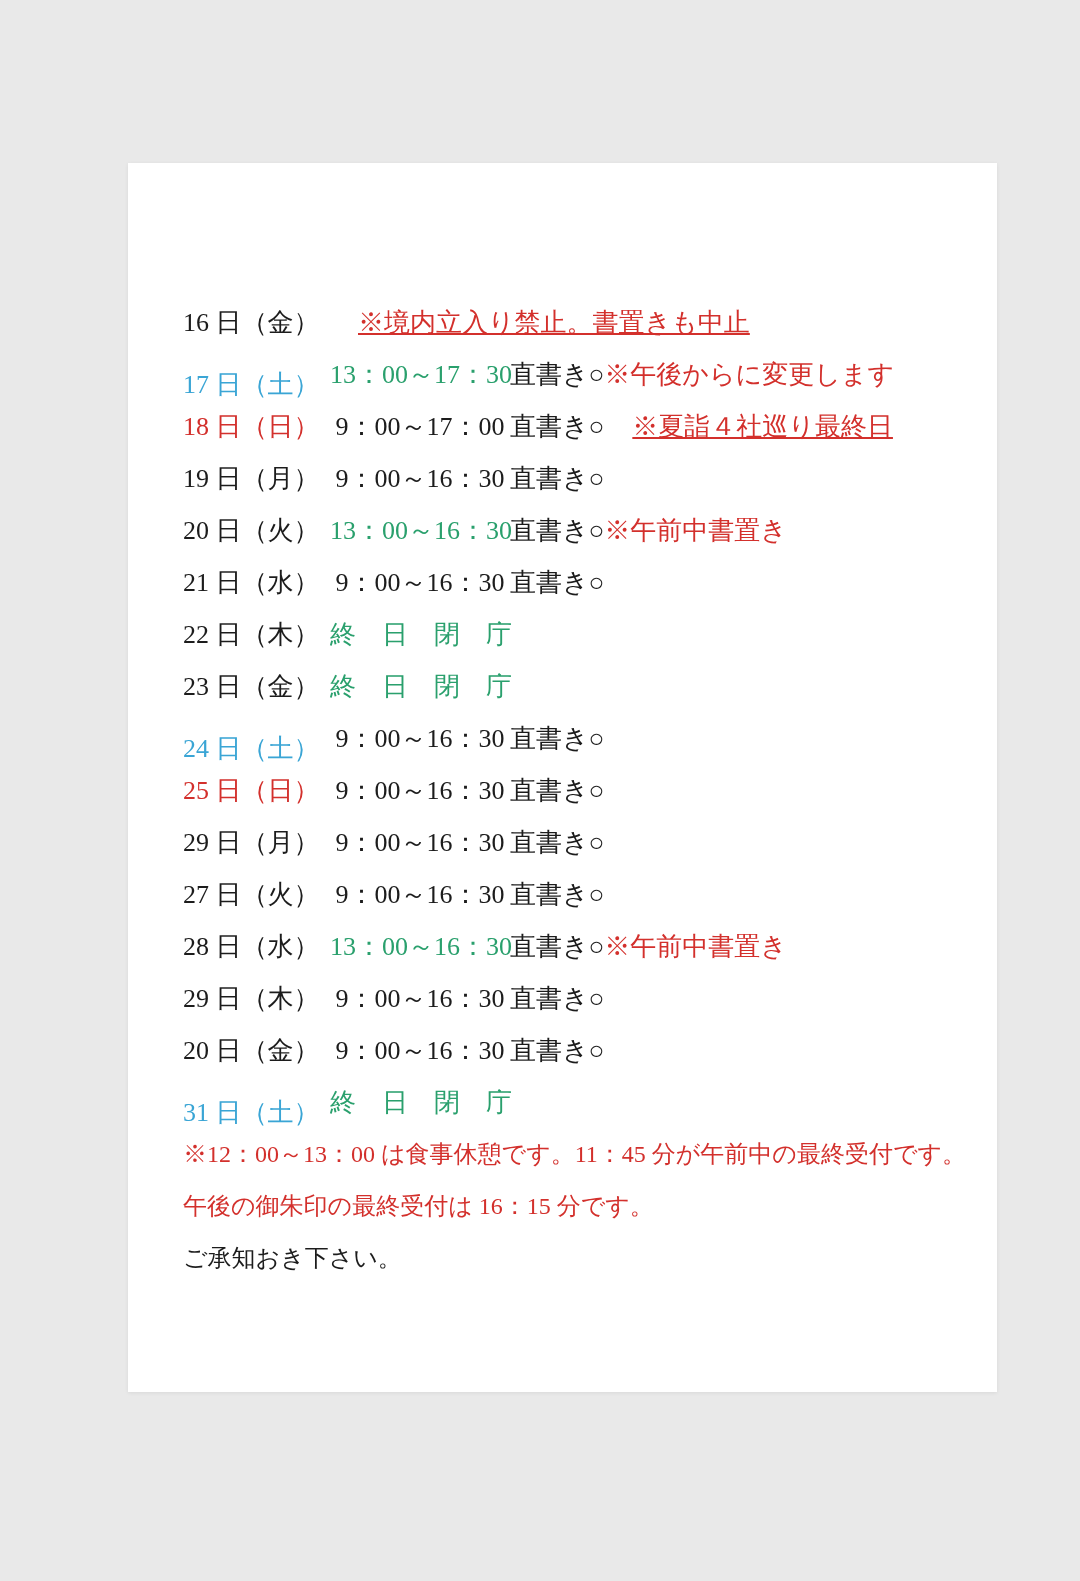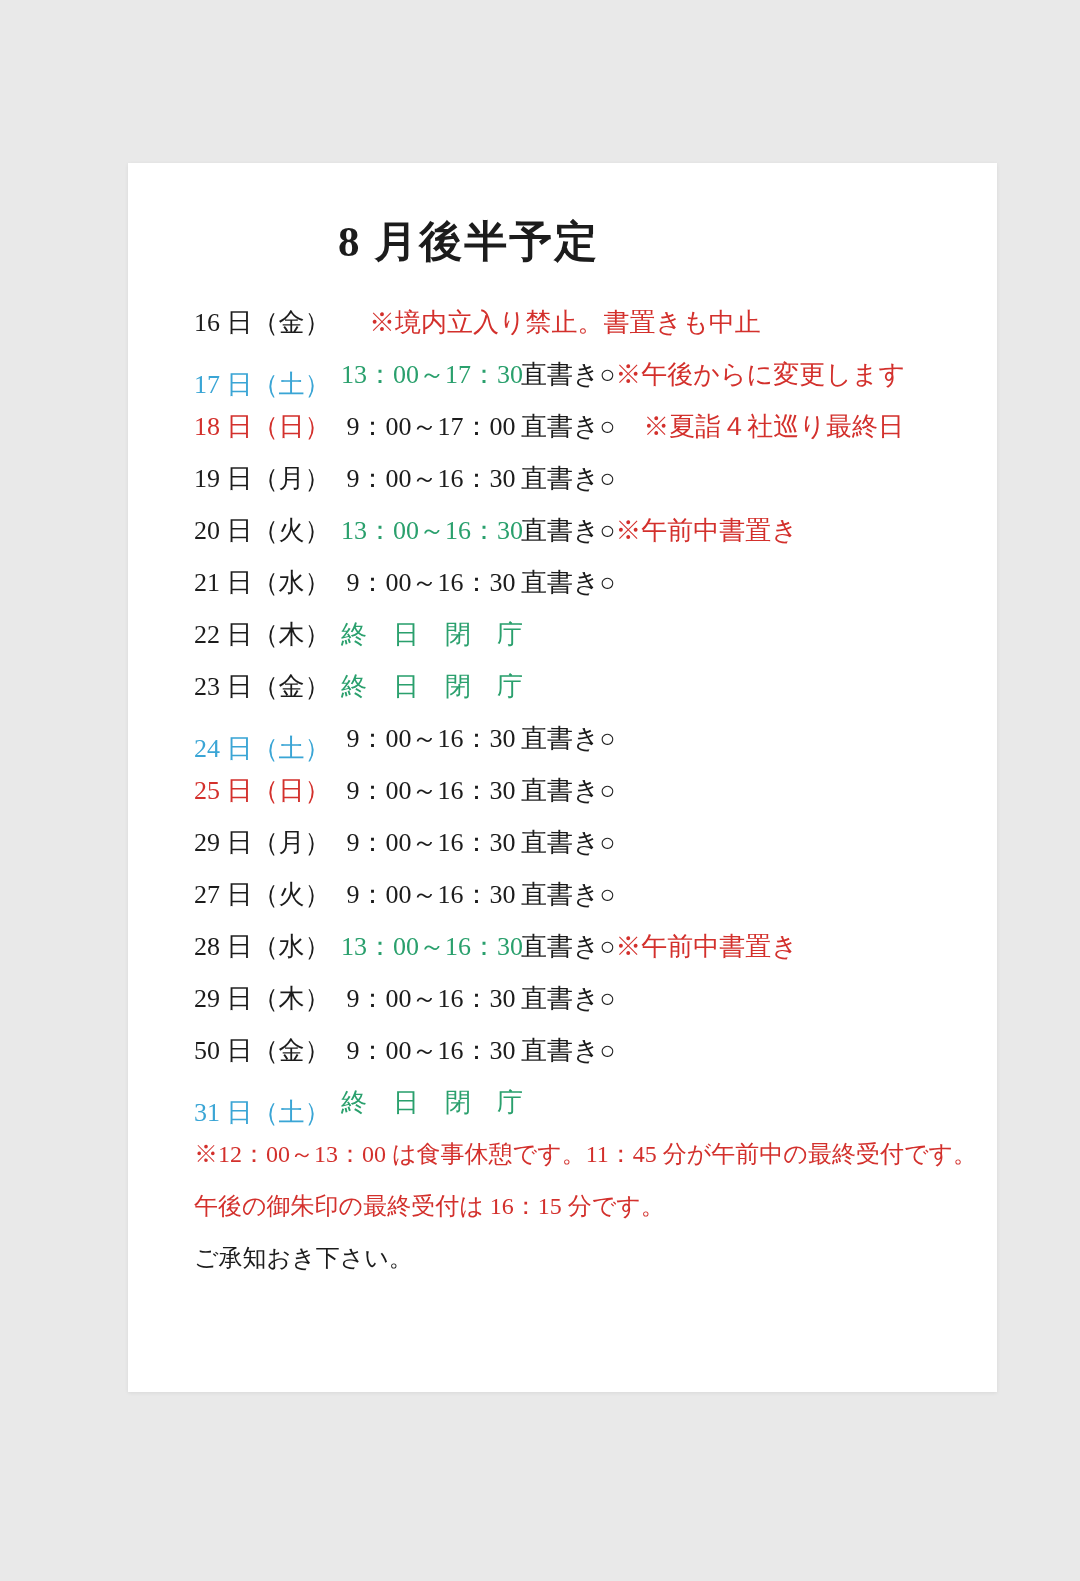--- a/index.html
+++ b/index.html
@@ -35,52 +35,51 @@
     margin: 0;
     font-size: 43px;
     font-weight: 600;
     letter-spacing: 2px;
     line-height: 1.25;
     white-space: pre;
   }
   .rows {
     position: absolute;
     top: 133px;
-    left: 11px;
+    left: 0;
     width: 100%;
   }
   .row {
     height: 52px;
     display: flex;
     align-items: center;
     padding-left: 55px;
     font-size: 26px;
     white-space: pre;
   }
   .row.foot {
     font-size: 24px;
     text-align: right;
   }
   .date { width: 147px; flex: none; }
   .time { width: 180px; flex: none; text-align: center; }
   .mark { flex: none; }
   .note { flex: none; }
-  .gap  { margin-left: 28px; }
+  .gap  { margin-left: 28px; text-decoration: underline; }
 
   .c-ink   { color: var(--c-ink,   #1c1c1c); }
   .c-red   { color: var(--c-red,   #d3302c); }
   .c-green { color: var(--c-green, #2aa06d); }
   .c-blue  { color: var(--c-blue,  #3aa5d5); margin-top: 20px; }
 </style>
 </head>
 <body>
 
 <div class="canvas">
   <div class="page">
-    <h1 class="title c-ink">8 月後半予定</h1>
 
     <div class="rows">
 
       <div class="row">
         <span class="date c-ink">16 日（金）</span>
         <span class="note c-red gap">※境内立入り禁止。書置きも中止</span>
       </div>
 
       <div class="row">
         <span class="date c-blue">17 日（土）</span>
@@ -156,21 +155,21 @@
         <span class="note c-red">※午前中書置き</span>
       </div>
 
       <div class="row">
         <span class="date c-ink">29 日（木）</span>
         <span class="time c-ink">9：00～16：30</span>
         <span class="mark c-ink">直書き○</span>
       </div>
 
       <div class="row">
-        <span class="date c-ink">50 日（金）</span>
+        <span class="date c-ink">20 日（金）</span>
         <span class="time c-ink">9：00～16：30</span>
         <span class="mark c-ink">直書き○</span>
       </div>
 
       <div class="row">
         <span class="date c-blue">31 日（土）</span>
         <span class="main c-green">終　日　閉　庁</span>
       </div>
 
       <div class="row foot">

